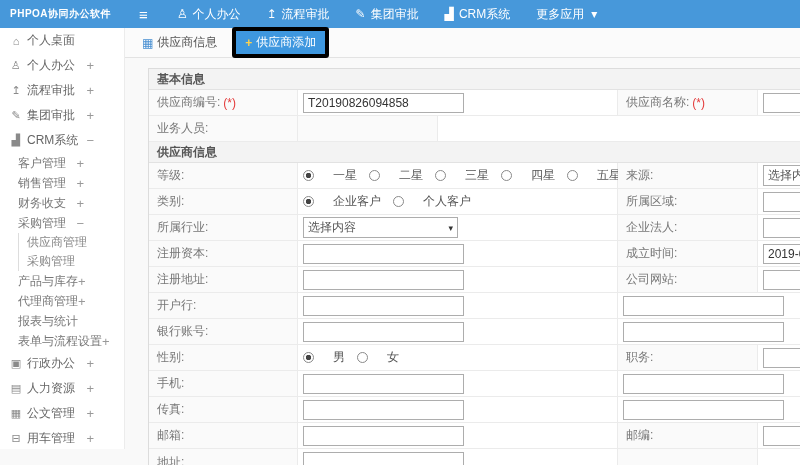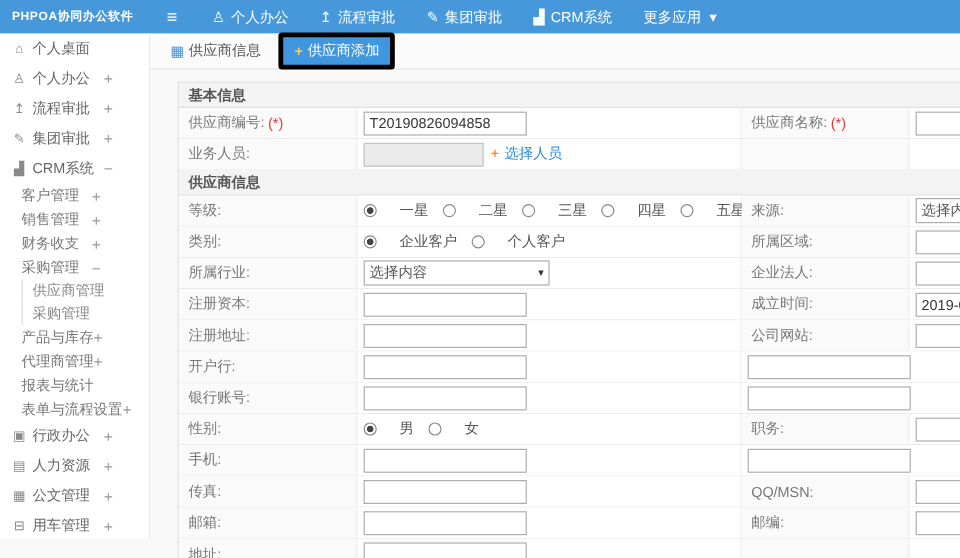--- a/index.html
+++ b/index.html
@@ -57,21 +57,21 @@
   .form-row { display: flex; border-bottom: 1px solid #ebebeb; min-height: 26px; }
   .form-row:last-child { border-bottom: none; }
   .cell { display: flex; align-items: center; }
   .lbl { background: #fafafa; border-right: 1px solid #ebebeb; padding-left: 8px; color: #777; }
   .lbl1 { width: 149px; }
   .fld1 { width: 320px; border-right: 1px solid #ebebeb; padding-left: 5px; background: #fff; }
   .lbl2 { width: 140px; }
   .fld2 { flex: 1; padding-left: 5px; background: #fff; }
   .req { color: #e43b3b; margin-left: 3px; }
 
-  .ti { height: 20px; width: 136px; border: 1px solid #adadad; padding: 0 4px; font-size: 12px; color: #333; font-family: inherit; background: #fff; }
+  .ti { height: 20px; width: 161px; border: 1px solid #adadad; padding: 0 4px; font-size: 12px; color: #333; font-family: inherit; background: #fff; }
   .ti.gray { width: 100px; background: #ebebeb; border-color: #c4c4c4; }
   .pick { margin-left: 6px; color: #2e8bd8; text-decoration: none; cursor: pointer; white-space: nowrap; }
   .pick .plus { color: #f60; margin-right: 1px; }
   .sel { height: 21px; width: 155px; border: 1px solid #adadad; background: #fff; display: flex; align-items: center; padding: 0 4px; color: #555; cursor: pointer; }
   .sel-caret { margin-left: auto; font-style: normal; font-size: 9px; color: #333; }
 
   .radios { display: flex; align-items: center; gap: 12px; }
   .radio-opt { display: flex; align-items: center; gap: 19px; cursor: pointer; color: #555; white-space: nowrap; }
   .rdot { width: 11px; height: 11px; border: 1px solid #8a8a8a; border-radius: 50%; display: inline-block; background: #fff; }
   .rdot[data-on] { background: radial-gradient(circle, #444 0 2.5px, #fff 3px); }
@@ -277,29 +277,20 @@
             <input class="ti" type="text" data-name="text-input" value="" style="">
 
           </div>
         </div>
 
         <div class="form-row" data-name="form-row">
           <div class="cell lbl lbl1" data-name="field-label-cell">
             <span data-name="field-label">业务人员:</span>
 
           </div>
-          <div class="cell fld1" data-name="field-value-cell">
-
-            <input class="ti gray" type="text" data-name="person-input" value="" style="">
-            <a class="pick" data-name="select-person-link">
-              <span class="plus" data-name="plus-icon">+</span>
-              <span>选择人员</span>
-            </a>
-
-          </div>
           <div class="cell lbl lbl2" data-name="field-label-cell">
             
             
           </div>
           <div class="cell fld2" data-name="field-value-cell">
             
             
           </div>
         </div>
 
@@ -523,24 +514,20 @@
 
         <div class="form-row" data-name="form-row">
           <div class="cell lbl lbl1" data-name="field-label-cell">
             <span data-name="field-label">传真:</span>
 
           </div>
           <div class="cell fld1" data-name="field-value-cell">
             <input class="ti" type="text" data-name="text-input" value="" style="">
 
           </div>
-          <div class="cell lbl lbl2" data-name="field-label-cell">
-            <span data-name="field-label">QQ/MSN:</span>
-
-          </div>
           <div class="cell fld2" data-name="field-value-cell">
             <input class="ti" type="text" data-name="text-input" value="" style="">
 
           </div>
         </div>
 
         <div class="form-row" data-name="form-row">
           <div class="cell lbl lbl1" data-name="field-label-cell">
             <span data-name="field-label">邮箱:</span>
 

